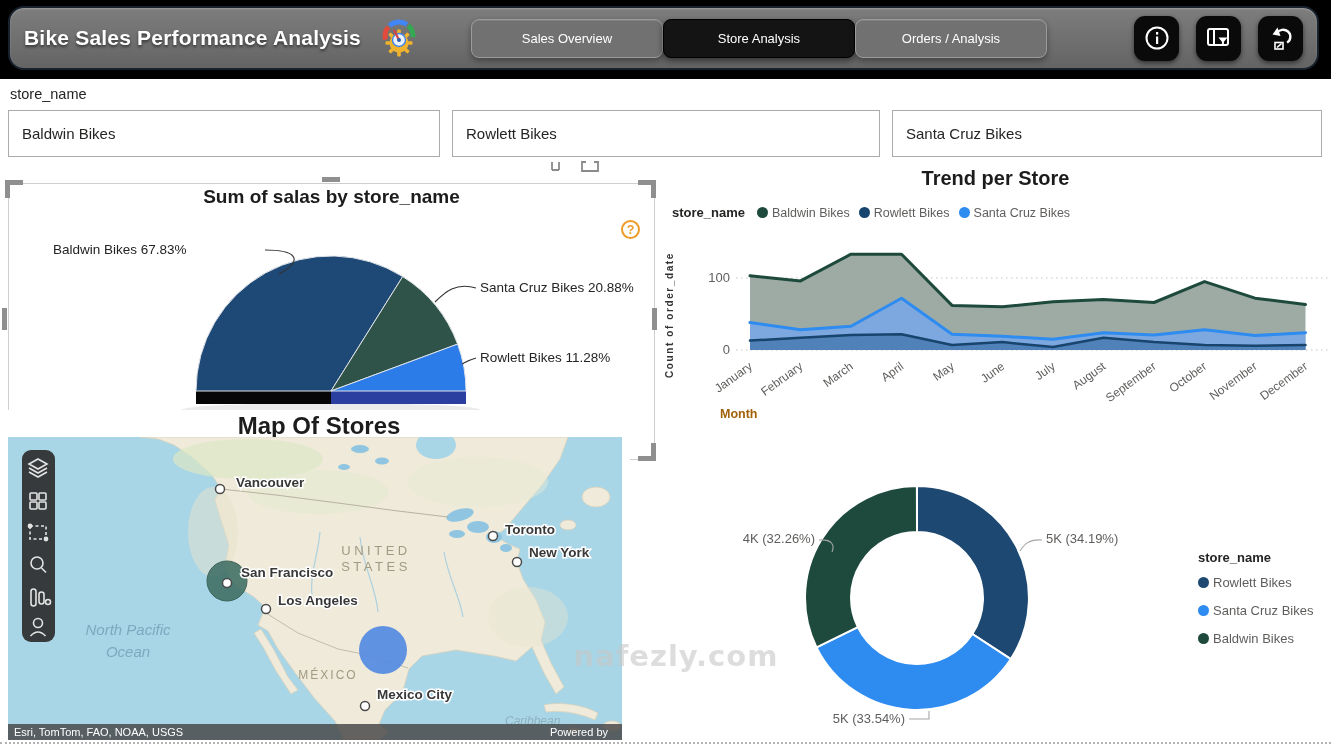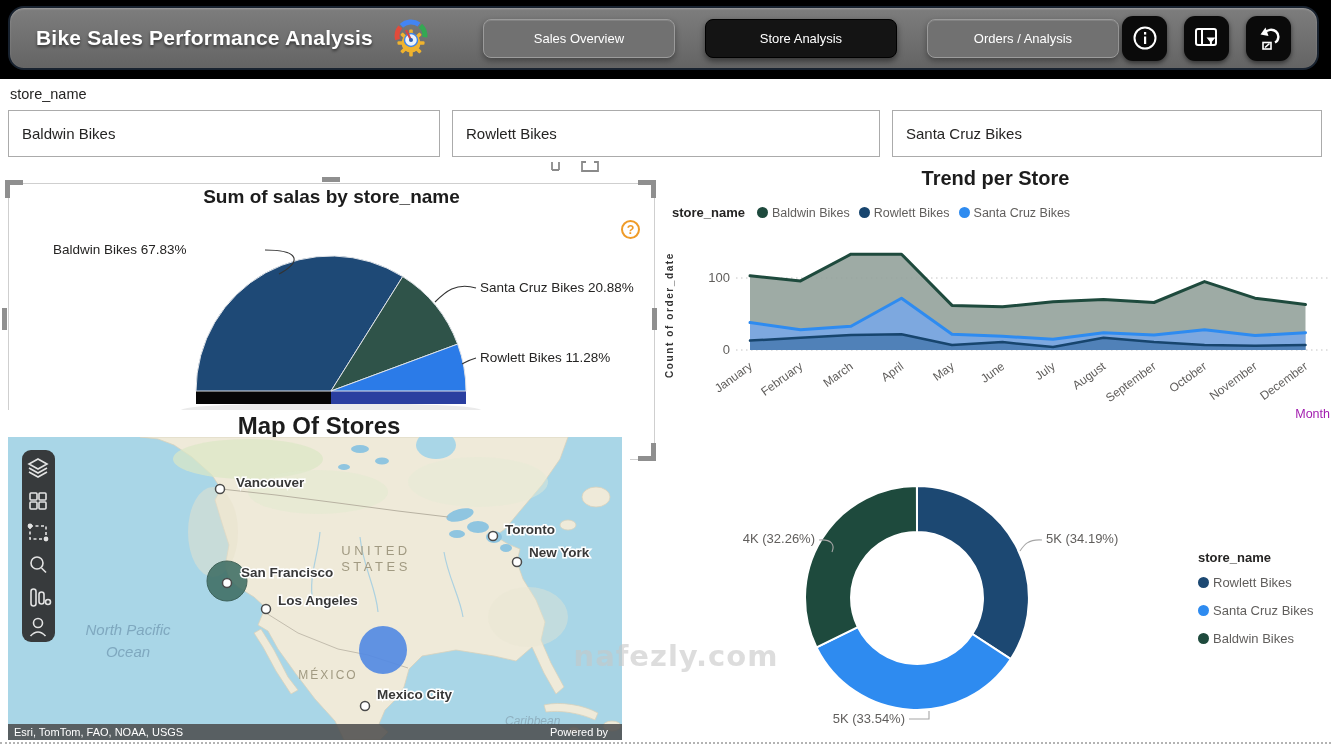--- a/index.html
+++ b/index.html
@@ -2,25 +2,25 @@
 <html><head>
 <meta charset="utf-8">
 <style>
   html,body{margin:0;padding:0;background:#fff;}
   .page{position:relative;width:1331px;height:747px;background:#fff;overflow:hidden;
         font-family:"Liberation Sans",sans-serif;color:#1f1f1f;}
   
   .header-outer{position:absolute;left:0;top:0;width:1331px;height:79px;background:#000;}
   .header-pill{position:absolute;left:8px;top:6px;width:1311px;height:64px;border-radius:16px;
     background:linear-gradient(180deg,#7d7d7d,#646464);border:2px solid #18222f;box-sizing:border-box;
-    box-shadow:inset 0 1px 2px rgba(255,255,255,.25);display:flex;align-items:center;padding:0 26px;}
+    box-shadow:inset 0 1px 2px rgba(255,255,255,.25);display:flex;align-items:center;padding:0 14px;}
   .app-title{font-size:21px;font-weight:bold;color:#fff;text-shadow:0 2px 3px rgba(0,0,0,.55);
     letter-spacing:.2px;white-space:nowrap;}
   .logo{margin-left:14px;flex:0 0 auto;}
-  .tabs{display:flex;gap:30px;margin-left:48px;}
+  .tabs{display:flex;margin-left:48px;}
   .tab{height:37px;width:190px;border-radius:8px;display:flex;align-items:center;justify-content:center;
     font-size:13px;color:#fff;cursor:pointer;}
   .tab.inactive{background:#717171;border:1px solid #9b9b9b;box-shadow:0 3px 6px rgba(0,0,0,.35),inset 0 1px 0 rgba(255,255,255,.12);}
   .tab.active{background:#141414;border:1px solid #000;box-shadow:0 3px 6px rgba(0,0,0,.5);text-align:center;}
   .header-actions{margin-left:auto;display:flex;gap:17px;}
   .icon-btn{width:45px;height:45px;border-radius:11px;background:#0a0a0a;display:flex;align-items:center;
     justify-content:center;box-shadow:0 2px 5px rgba(0,0,0,.55);cursor:pointer;}
   
   .slicer-label{position:absolute;left:10px;top:86px;font-size:14.5px;color:#252423;}
   .slicer-box{position:absolute;top:110px;height:47px;border:1px solid #ababab;background:#fff;
@@ -37,22 +37,22 @@
   .map-title{position:absolute;left:0;right:0;top:2px;font-size:24px;}
   .trend-visual{position:absolute;left:660px;top:165px;width:671px;height:260px;background:#fff;}
   .trend-title{position:absolute;left:0;right:0;top:2px;font-size:20px;}
   .legend-row{position:absolute;left:12px;top:40px;display:flex;align-items:center;gap:9px;font-size:12.5px;color:#605e5c;}
   .legend-title{font-weight:bold;color:#252423;font-size:13px;margin-right:3px;}
   .lg-item{display:flex;align-items:center;gap:4px;cursor:pointer;}
   .dot{width:11px;height:11px;border-radius:50%;flex:0 0 auto;}
   .y-axis-title{position:absolute;left:664px;top:238px;height:140px;writing-mode:vertical-rl;
     transform:rotate(180deg);font-size:10px;letter-spacing:1.6px;font-weight:bold;color:#333;
     display:flex;align-items:center;z-index:2;}
-  .x-axis-title{position:absolute;left:720px;top:407px;width:610px;text-align:right;font-size:12.5px;
-    font-weight:normal;color:#a21caf;}
+  .x-axis-title{position:absolute;left:720px;top:407px;width:610px;text-align:left;font-size:12.5px;
+    font-weight:bold;color:#a16207;}
   .donut-visual{position:absolute;left:660px;top:425px;width:671px;height:318px;background:#fff;}
   .donut-title{position:absolute;left:0;right:0;top:3px;font-size:20px;}
   .donut-legend{position:absolute;left:1198px;top:550px;z-index:4;}
   .donut-legend .legend-title{display:block;margin-bottom:10px;}
   .donut-legend .lg-item{margin-bottom:13px;font-size:13px;color:#605e5c;}
   
   .hframe{position:absolute;z-index:5;}
   .corner{width:18px;height:18px;box-sizing:border-box;}
   .c-tl{border-left:5px solid #8f8f8f;border-top:5px solid #8f8f8f;}
   .c-tr{border-right:5px solid #8f8f8f;border-top:5px solid #8f8f8f;}

